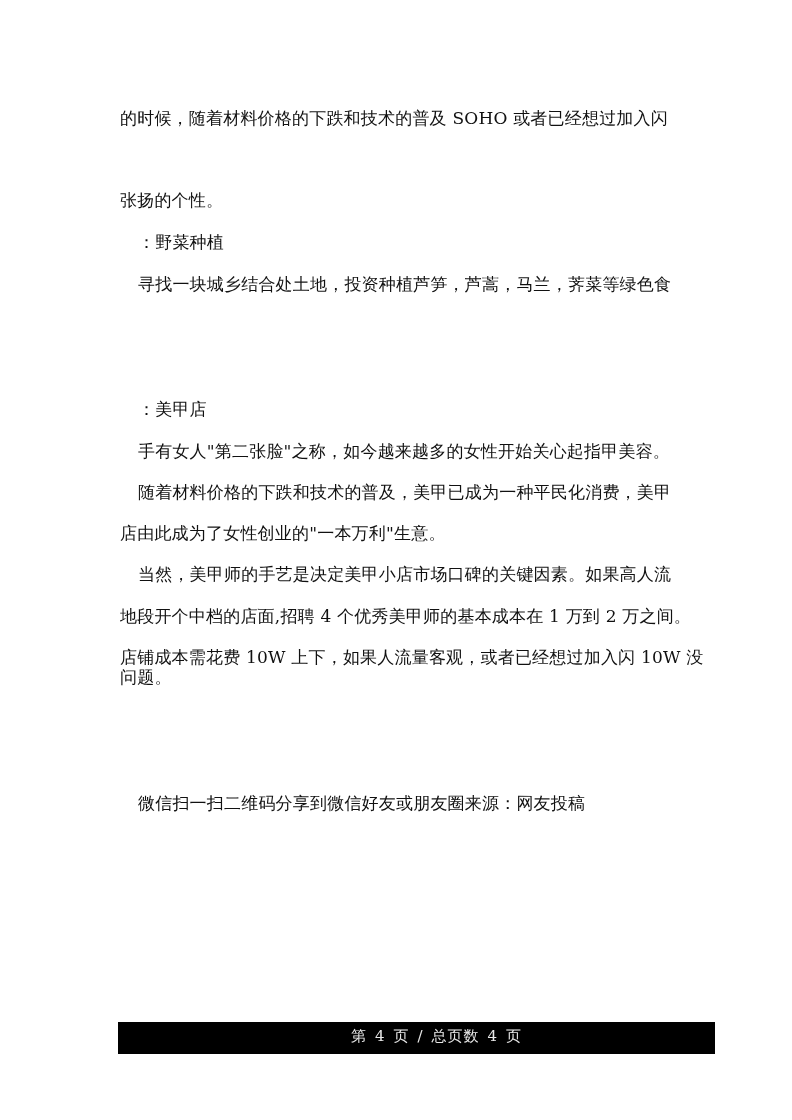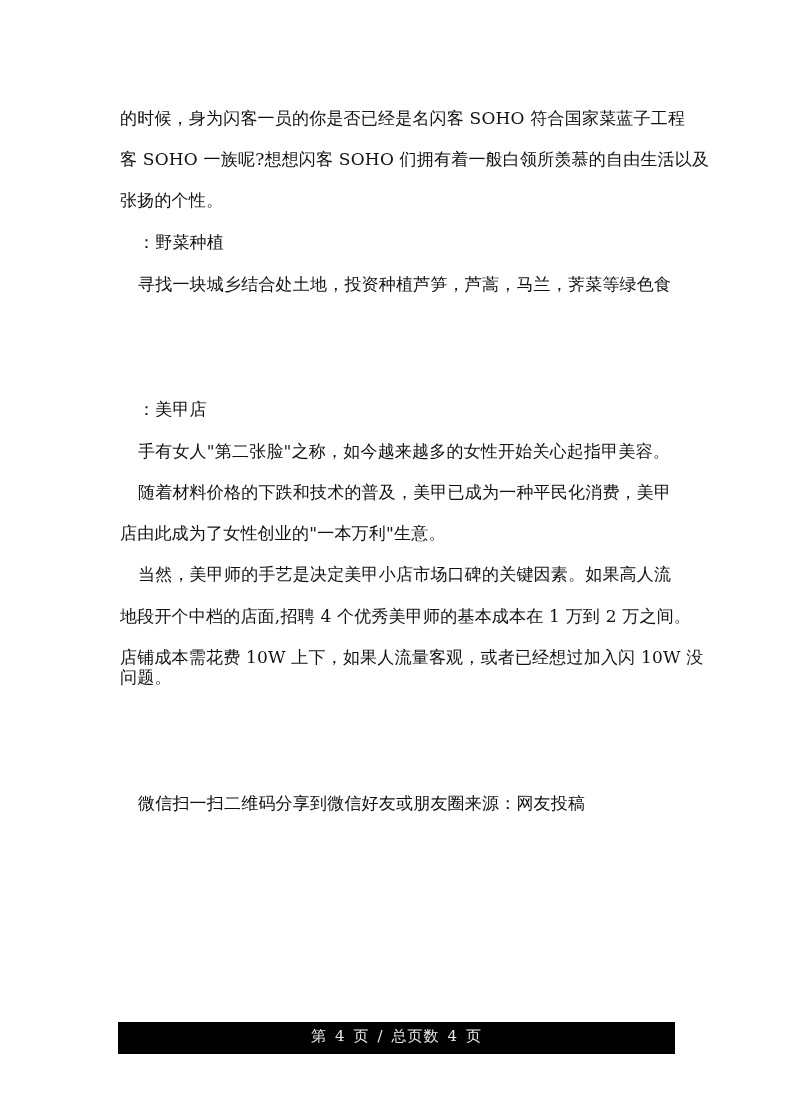--- a/index.html
+++ b/index.html
@@ -4,29 +4,28 @@
 <style>
   html, body { margin: 0; padding: 0; background: #ffffff; }
   body { width: 792px; height: 1120px; position: relative; overflow: hidden;
          font-family: "DejaVu Serif", "Liberation Serif", serif; color: #111; }
   .page { position: absolute; left: 0; top: 0; width: 792px; height: 1120px; }
   .line { position: absolute; left: 120px; width: 560px; font-size: 17px;
           line-height: 22px; white-space: nowrap; letter-spacing: 0.2px; }
   .indent { left: 138px; }
   .footer { position: absolute; left: 118px; top: 1022px; width: 557px; height: 32px;
             background: #000; color: #e8e8e8; text-align: center; font-size: 15px;
-            line-height: 28px; letter-spacing: 1px; }
+            line-height: 28px; letter-spacing: 1px; padding-left: 40px; }
   .footer span { margin: 0 4px; }
 </style>
 </head>
 <body>
 
 <div class="page">
-  <div class="line" style="top:107px">的时候，身为闪客一员的你是否已经是名闪客 SOHO 符合国家菜蓝子工程</div>
-  <div class="line" style="top:148px">客 SOHO 一族呢?想想闪客 SOHO 们拥有着一般白领所羡慕的自由生活以及</div>
+  <div class="line" style="top:107px">的时候，随着材料价格的下跌和技术的普及 SOHO 或者已经想过加入闪</div>
   <div class="line" style="top:189px">张扬的个性。</div>
   <div class="line indent" style="top:231px">：野菜种植</div>
   <div class="line indent" style="top:273px">寻找一块城乡结合处土地，投资种植芦笋，芦蒿，马兰，荠菜等绿色食</div>
   <div class="line indent" style="top:398px">：美甲店</div>
   <div class="line indent" style="top:440px">手有女人"第二张脸"之称，如今越来越多的女性开始关心起指甲美容。</div>
   <div class="line indent" style="top:481px">随着材料价格的下跌和技术的普及，美甲已成为一种平民化消费，美甲</div>
   <div class="line" style="top:522px">店由此成为了女性创业的"一本万利"生意。</div>
   <div class="line indent" style="top:563px">当然，美甲师的手艺是决定美甲小店市场口碑的关键因素。如果高人流</div>
   <div class="line" style="top:605px">地段开个中档的店面,招聘 4 个优秀美甲师的基本成本在 1 万到 2 万之间。</div>
   <div class="line" style="top:646px">店铺成本需花费 10W 上下，如果人流量客观，或者已经想过加入闪 10W 没</div>

